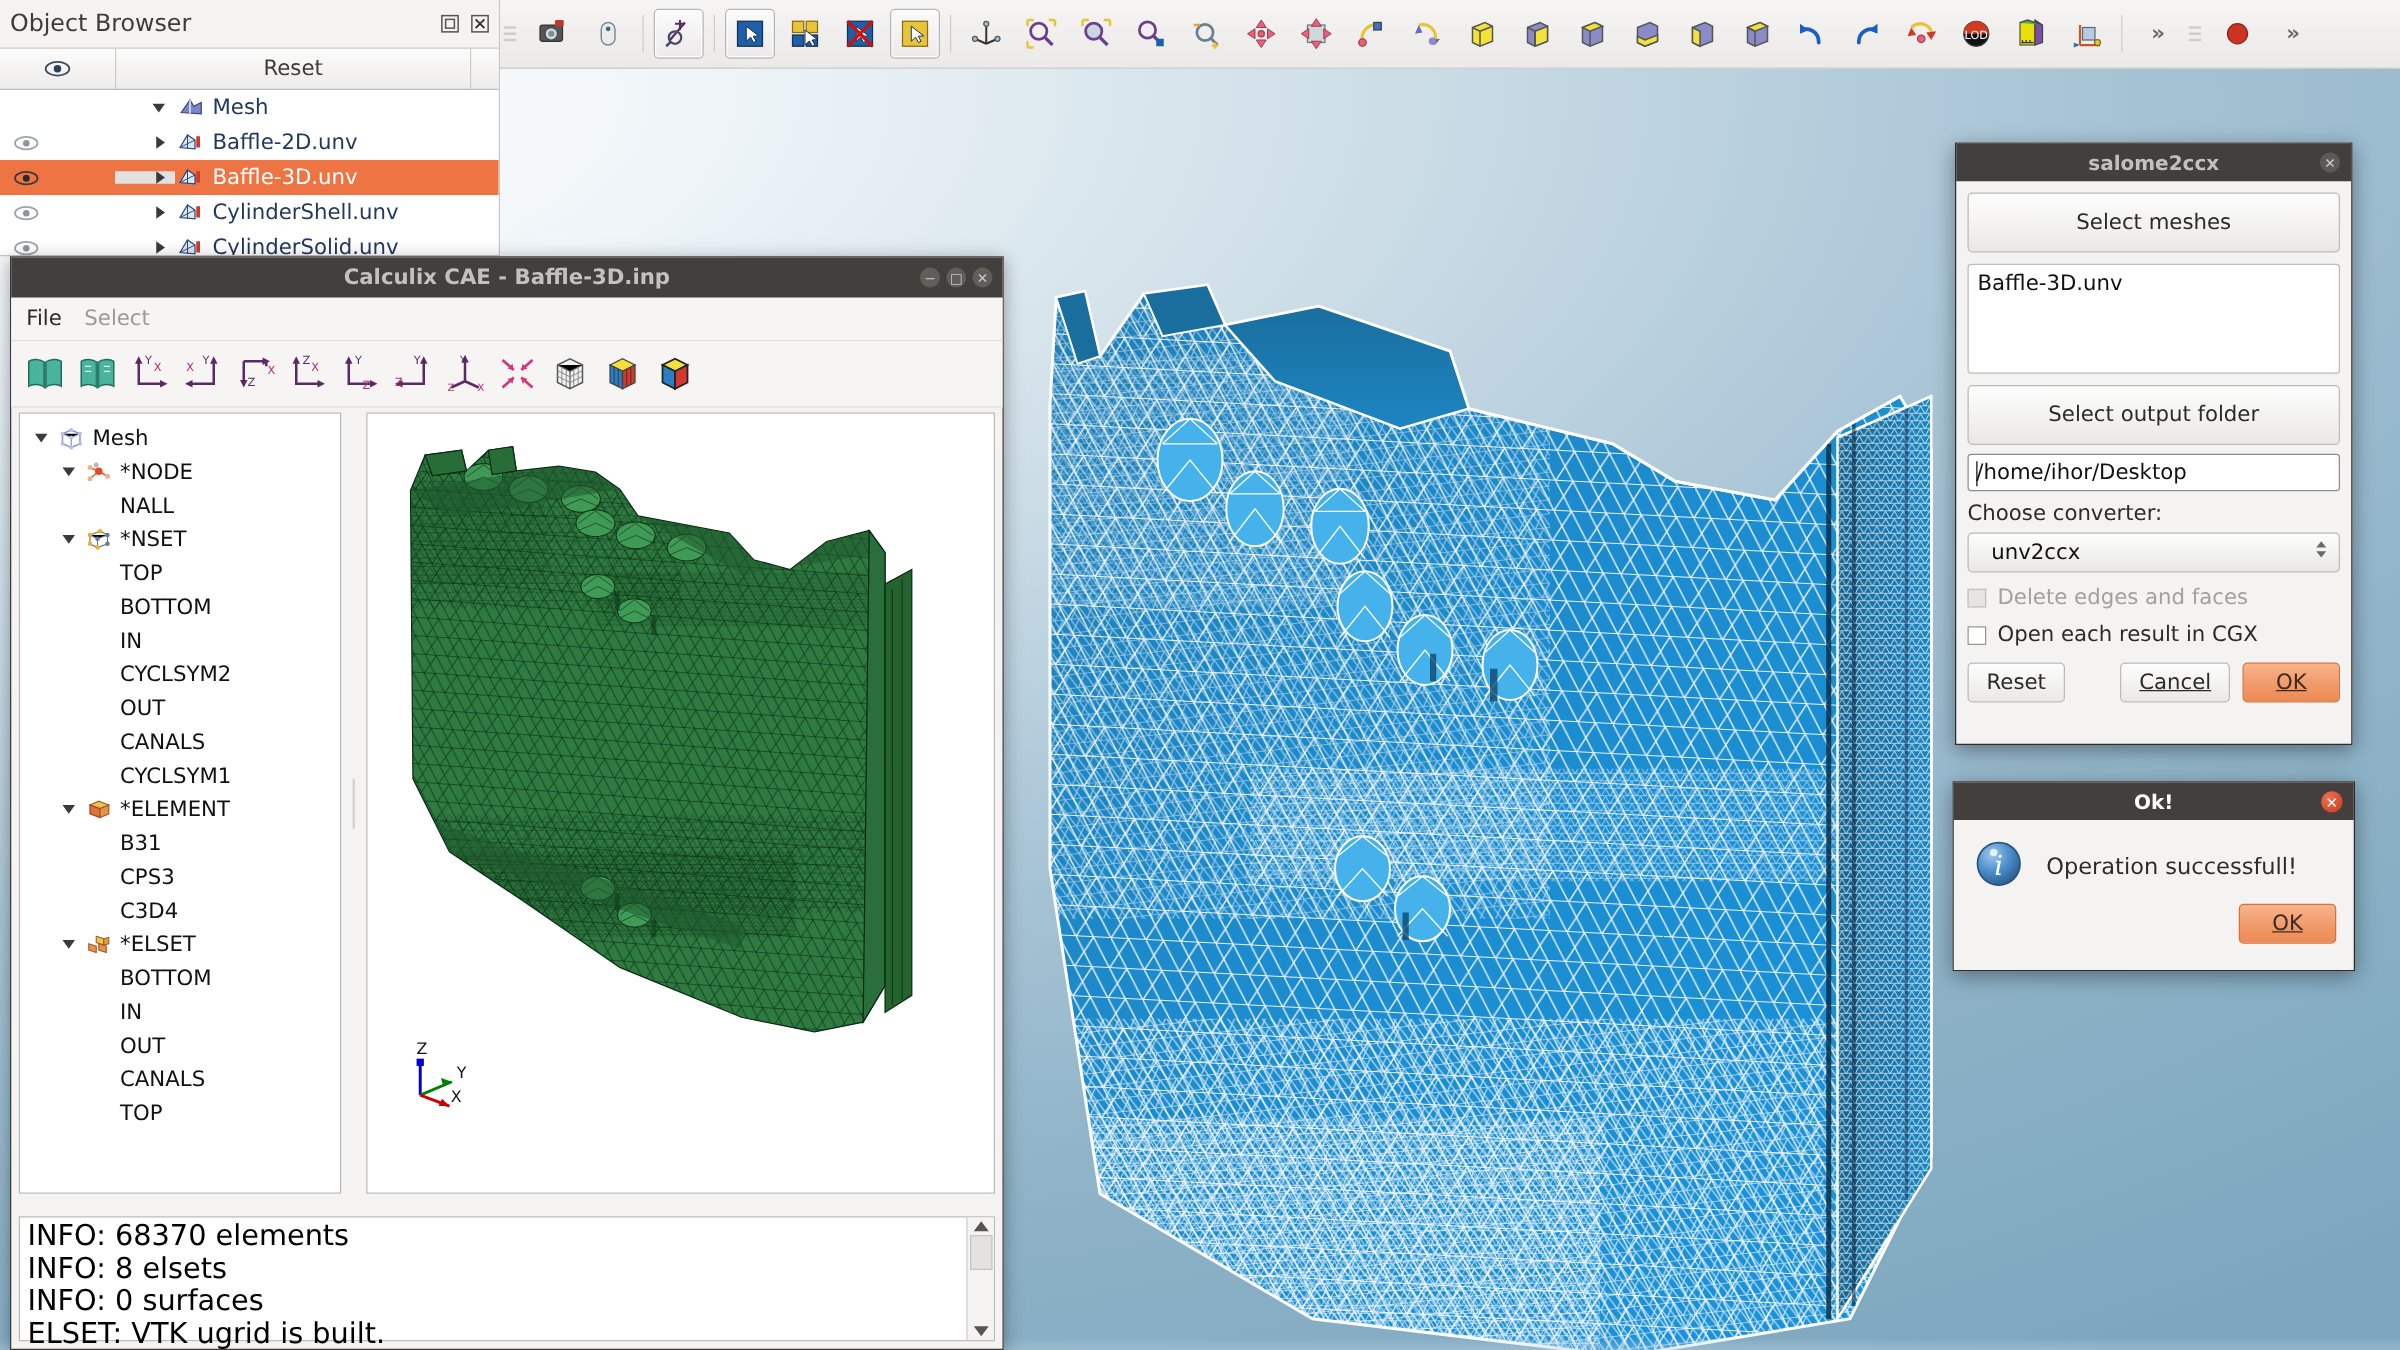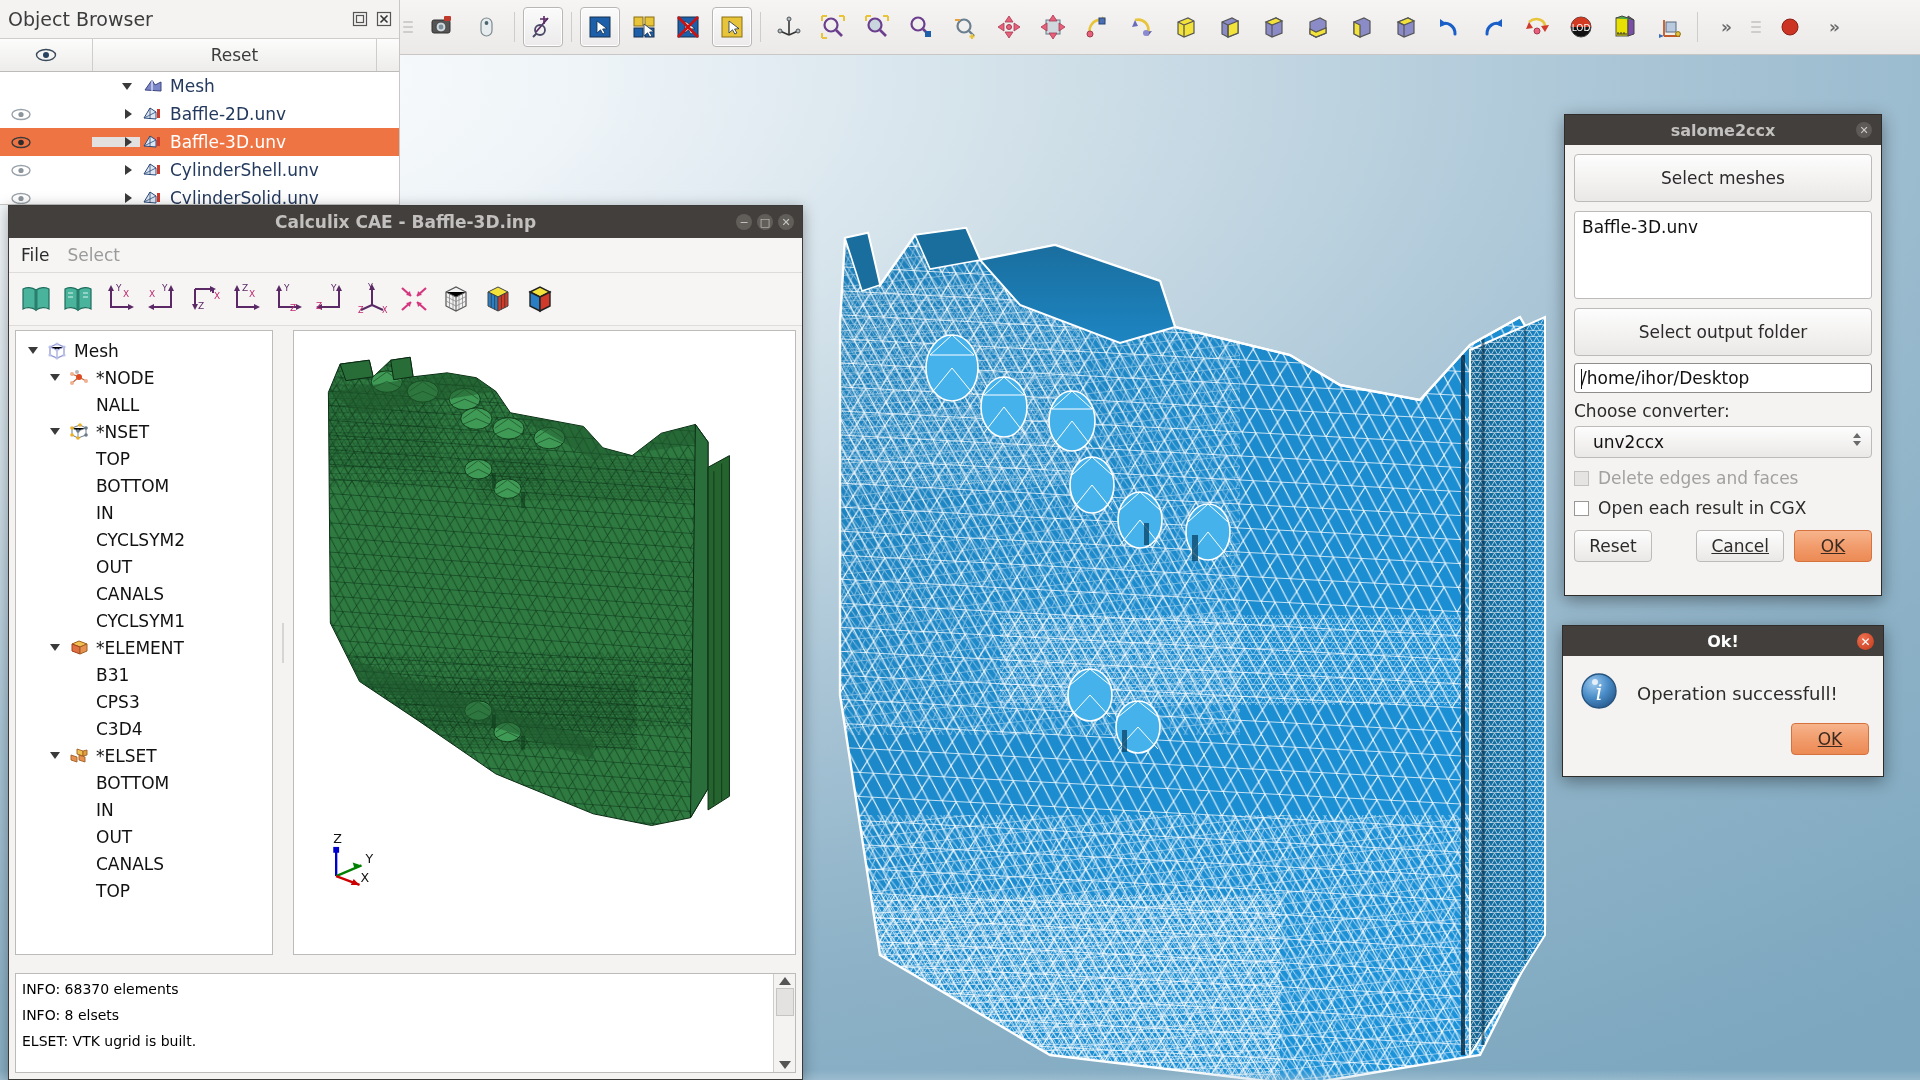--- a/index.html
+++ b/index.html
@@ -97,21 +97,21 @@
   .tr-arrow{width:22px;display:flex;align-items:center;justify-content:center;flex:0 0 auto;}
   .tr-ico{width:26px;display:flex;align-items:center;justify-content:center;flex:0 0 auto;margin-right:4px;}
   #ccx-splitter{width:8px;display:flex;align-items:center;justify-content:center;}
   #ccx-splitter i{width:2px;height:40px;background:#d7d5d3;display:block;}
   #ccx-view{flex:1;background:#fff;border:1px solid #bdbbb9;position:relative;overflow:hidden;box-sizing:border-box;}
   #ccx-log{
     position:absolute;left:6px;right:6px;bottom:6px;height:100px;background:#fff;border:1px solid #bdbbb9;
     box-sizing:border-box;display:flex;
   }
   #ccx-log-text{flex:1;padding:2px 6px;box-sizing:border-box;}
-  .logline{font-size:14px;color:#000;line-height:26px;white-space:nowrap;}
+  .logline{font-size:23px;color:#000;line-height:26px;white-space:nowrap;}
   #ccx-log-sb{width:22px;border-left:1px solid #cfcdcb;background:#f4f3f2;display:flex;flex-direction:column;justify-content:space-between;align-items:center;padding:3px 0;box-sizing:border-box;}
   .sb-arrow-u{width:0;height:0;border-bottom:8px solid #555;border-left:6px solid transparent;border-right:6px solid transparent;}
   .sb-arrow-d{width:0;height:0;border-top:8px solid #555;border-left:6px solid transparent;border-right:6px solid transparent;}
   #ccx-log-thumb{width:18px;height:28px;background:#e4e2e0;border:1px solid #c6c4c2;box-sizing:border-box;margin-top:3px;}
   #ccx-log-track{flex:1;width:100%;}
   
   #s2c{
     position:absolute;left:1564px;top:114px;width:318px;height:482px;z-index:40;
     background:#f4f3f2;border:1px solid #2f2d2b;box-sizing:border-box;
     box-shadow:0 4px 16px rgba(0,0,0,.4);
@@ -1026,20 +1026,21 @@
           <text x="25" y="6" font-size="13" fill="#111" font-family="DejaVu Sans">X</text>
         </g>
       </svg>
     </div>
   </div>
 
   <div id="ccx-log">
     <div id="ccx-log-text">
       <div class="logline">INFO: 68370 elements</div>
       <div class="logline">INFO: 8 elsets</div>
+      <div class="logline">INFO: 0 surfaces</div>
       <div class="logline">ELSET: VTK ugrid is built.</div>
     </div>
     <div id="ccx-log-sb">
       <div class="sb-arrow-u"></div>
       <div id="ccx-log-thumb"></div>
       <div id="ccx-log-track"></div>
       <div class="sb-arrow-d"></div>
     </div>
   </div>
 </div>

